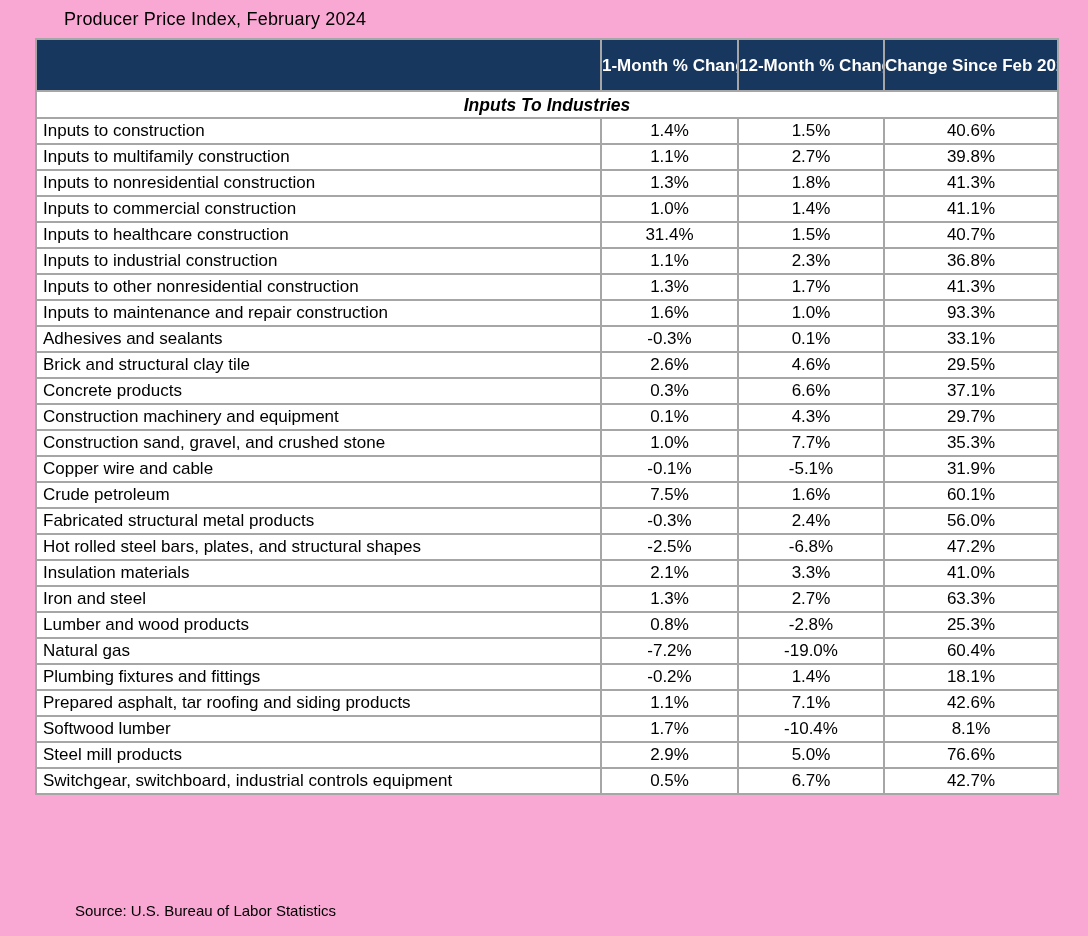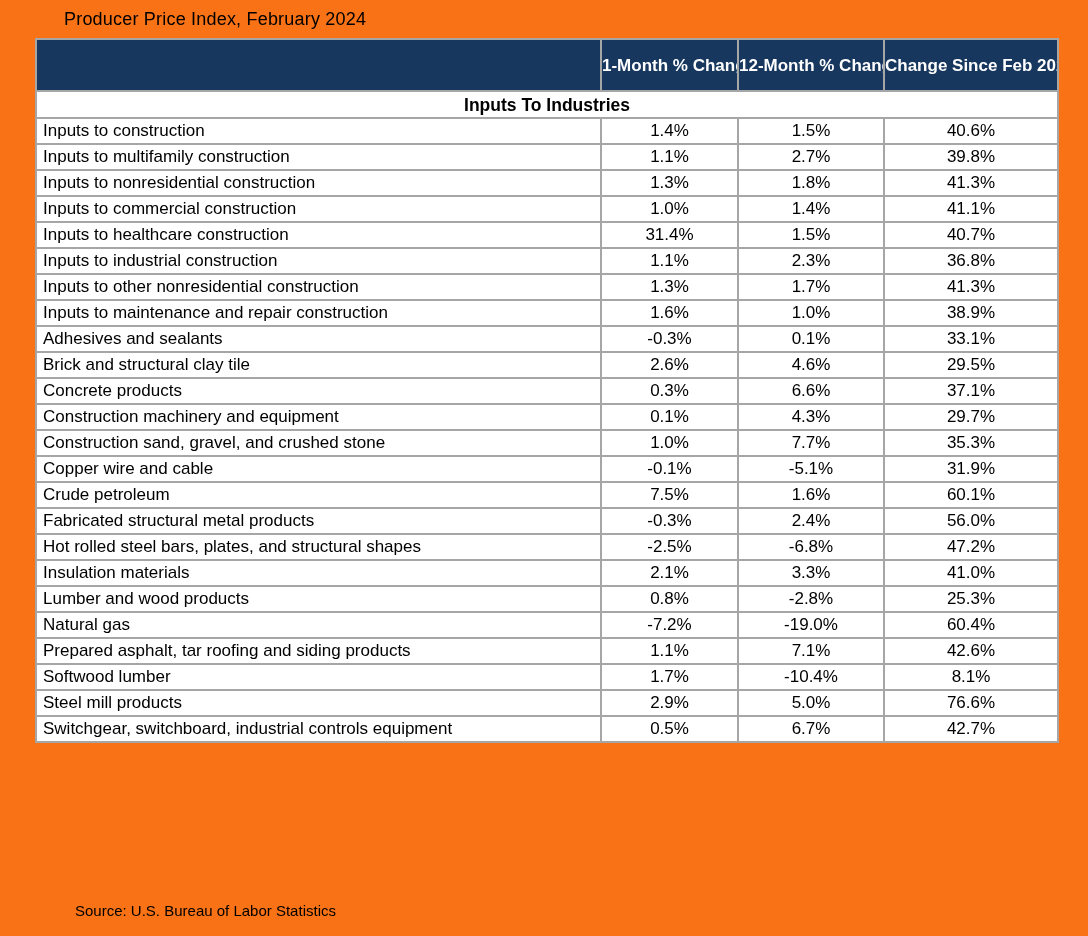--- a/index.html
+++ b/index.html
@@ -6,21 +6,21 @@
   html, body {
     width: 1088px;
     background: #ffffff;
     font-family: "Liberation Sans", "DejaVu Sans", sans-serif;
     color: #000000;
   }
   .page {
     width: 1088px;
     height: 936px;
     position: relative;
-    background: #f97316;
+    background: #f9a8d4;
   }
   .page-title {
     position: absolute;
     left: 64px;
     top: 9px;
     font-size: 18px;
     color: #000000;
     letter-spacing: 0.2px;
   }
   table.ppi {
@@ -48,20 +48,21 @@
     font-weight: bold;
     text-align: center;
     vertical-align: middle;
     height: 52px;
     line-height: 23px;
     white-space: pre-line;
     border-color: #a6a6a6;
   }
   tr.section-row td {
     font-weight: bold;
+    font-style: italic;
     text-align: center;
     height: 27px;
     font-size: 17.5px;
     background: #ffffff;
   }
   tbody td {
     height: 26px;
     line-height: 22px;
     padding: 1px 6px;
     background: #ffffff;
@@ -145,21 +146,21 @@
         <tr>
           <td class="label-cell">Inputs to other nonresidential construction</td>
           <td class="value-cell">1.3%</td>
           <td class="value-cell">1.7%</td>
           <td class="value-cell">41.3%</td>
         </tr>
         <tr>
           <td class="label-cell">Inputs to maintenance and repair construction</td>
           <td class="value-cell">1.6%</td>
           <td class="value-cell">1.0%</td>
-          <td class="value-cell">38.9%</td>
+          <td class="value-cell">93.3%</td>
         </tr>
         <tr>
           <td class="label-cell">Adhesives and sealants</td>
           <td class="value-cell">-0.3%</td>
           <td class="value-cell">0.1%</td>
           <td class="value-cell">33.1%</td>
         </tr>
         <tr>
           <td class="label-cell">Brick and structural clay tile</td>
           <td class="value-cell">2.6%</td>
@@ -208,32 +209,44 @@
           <td class="value-cell">-6.8%</td>
           <td class="value-cell">47.2%</td>
         </tr>
         <tr>
           <td class="label-cell">Insulation materials</td>
           <td class="value-cell">2.1%</td>
           <td class="value-cell">3.3%</td>
           <td class="value-cell">41.0%</td>
         </tr>
         <tr>
+          <td class="label-cell">Iron and steel</td>
+          <td class="value-cell">1.3%</td>
+          <td class="value-cell">2.7%</td>
+          <td class="value-cell">63.3%</td>
+        </tr>
+        <tr>
           <td class="label-cell">Lumber and wood products</td>
           <td class="value-cell">0.8%</td>
           <td class="value-cell">-2.8%</td>
           <td class="value-cell">25.3%</td>
         </tr>
         <tr>
           <td class="label-cell">Natural gas</td>
           <td class="value-cell">-7.2%</td>
           <td class="value-cell">-19.0%</td>
           <td class="value-cell">60.4%</td>
         </tr>
         <tr>
+          <td class="label-cell">Plumbing fixtures and fittings</td>
+          <td class="value-cell">-0.2%</td>
+          <td class="value-cell">1.4%</td>
+          <td class="value-cell">18.1%</td>
+        </tr>
+        <tr>
           <td class="label-cell">Prepared asphalt, tar roofing and siding products</td>
           <td class="value-cell">1.1%</td>
           <td class="value-cell">7.1%</td>
           <td class="value-cell">42.6%</td>
         </tr>
         <tr>
           <td class="label-cell">Softwood lumber</td>
           <td class="value-cell">1.7%</td>
           <td class="value-cell">-10.4%</td>
           <td class="value-cell">8.1%</td>

